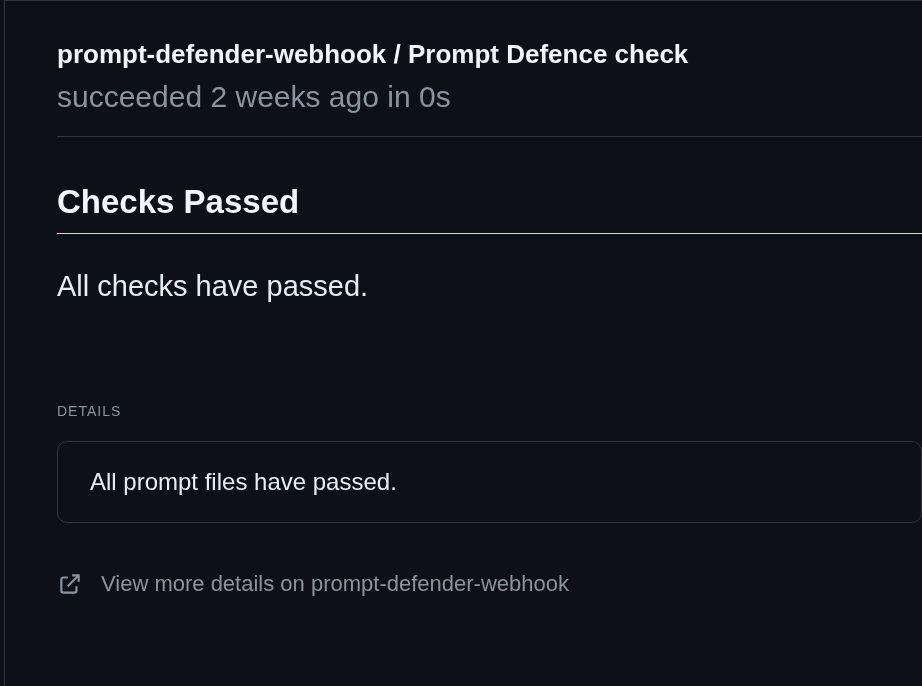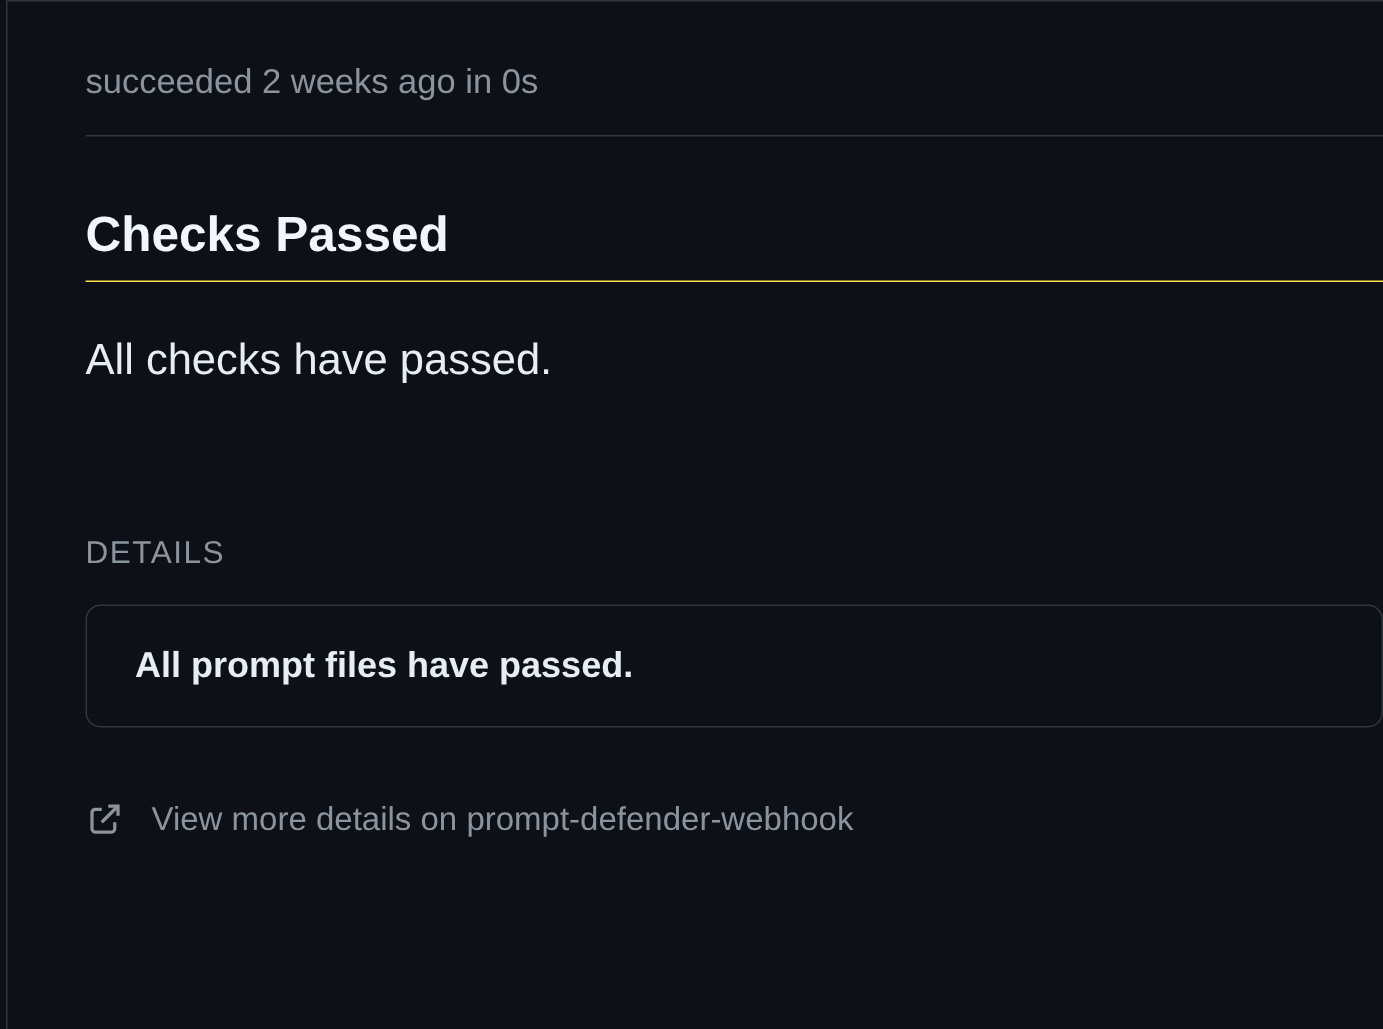--- a/index.html
+++ b/index.html
@@ -27,21 +27,21 @@
       padding-bottom: 22px;
     }
     .check-title {
       font-size: 26px;
       font-weight: 600;
       color: #f0f6fc;
       line-height: 1.5;
     }
     .check-status-line {
       margin-top: 6px;
-      font-size: 23px;
+      font-size: 30px;
       color: #8b949e;
       font-weight: 400;
     }
     .status-verb {
       color: #8b949e;
     }
     .hr {
       border: none;
       border-top: 1px solid #30363d;
       margin: 0;
@@ -54,34 +54,34 @@
       padding-bottom: 12px;
       border-bottom: 1px solid #fde047;
     }
     .section-body {
       font-size: 29px;
       color: #e6edf3;
       margin-top: 36px;
       font-weight: 400;
     }
     .details-label {
-      font-size: 21px;
+      font-size: 14px;
       color: #8b949e;
       letter-spacing: 1px;
       margin-top: 100px;
       font-weight: 400;
     }
     .details-box {
       border: 1px solid #30363d;
       border-radius: 10px;
       padding: 26px 32px;
       margin-top: 22px;
       font-size: 24px;
       color: #e6edf3;
-      font-weight: 700;
+      font-weight: 400;
     }
     .view-more-row {
       display: flex;
       align-items: center;
       gap: 18px;
       margin-top: 48px;
       font-size: 22px;
       color: #8b949e;
       cursor: pointer;
       text-decoration: none;
@@ -94,20 +94,21 @@
       fill: none;
       stroke-width: 2;
     }
   </style>
 </head>
 <body>
 
 <div class="container">
 
   <div class="check-header">
+    <div class="check-title">prompt-defender-webhook / Prompt Defence check</div>
     <div class="check-status-line">
       <span class="status-verb">succeeded</span>
       <span>2 weeks ago</span>
       <span>in</span>
       <span>0s</span>
     </div>
   </div>
 
   <hr class="hr">
 

